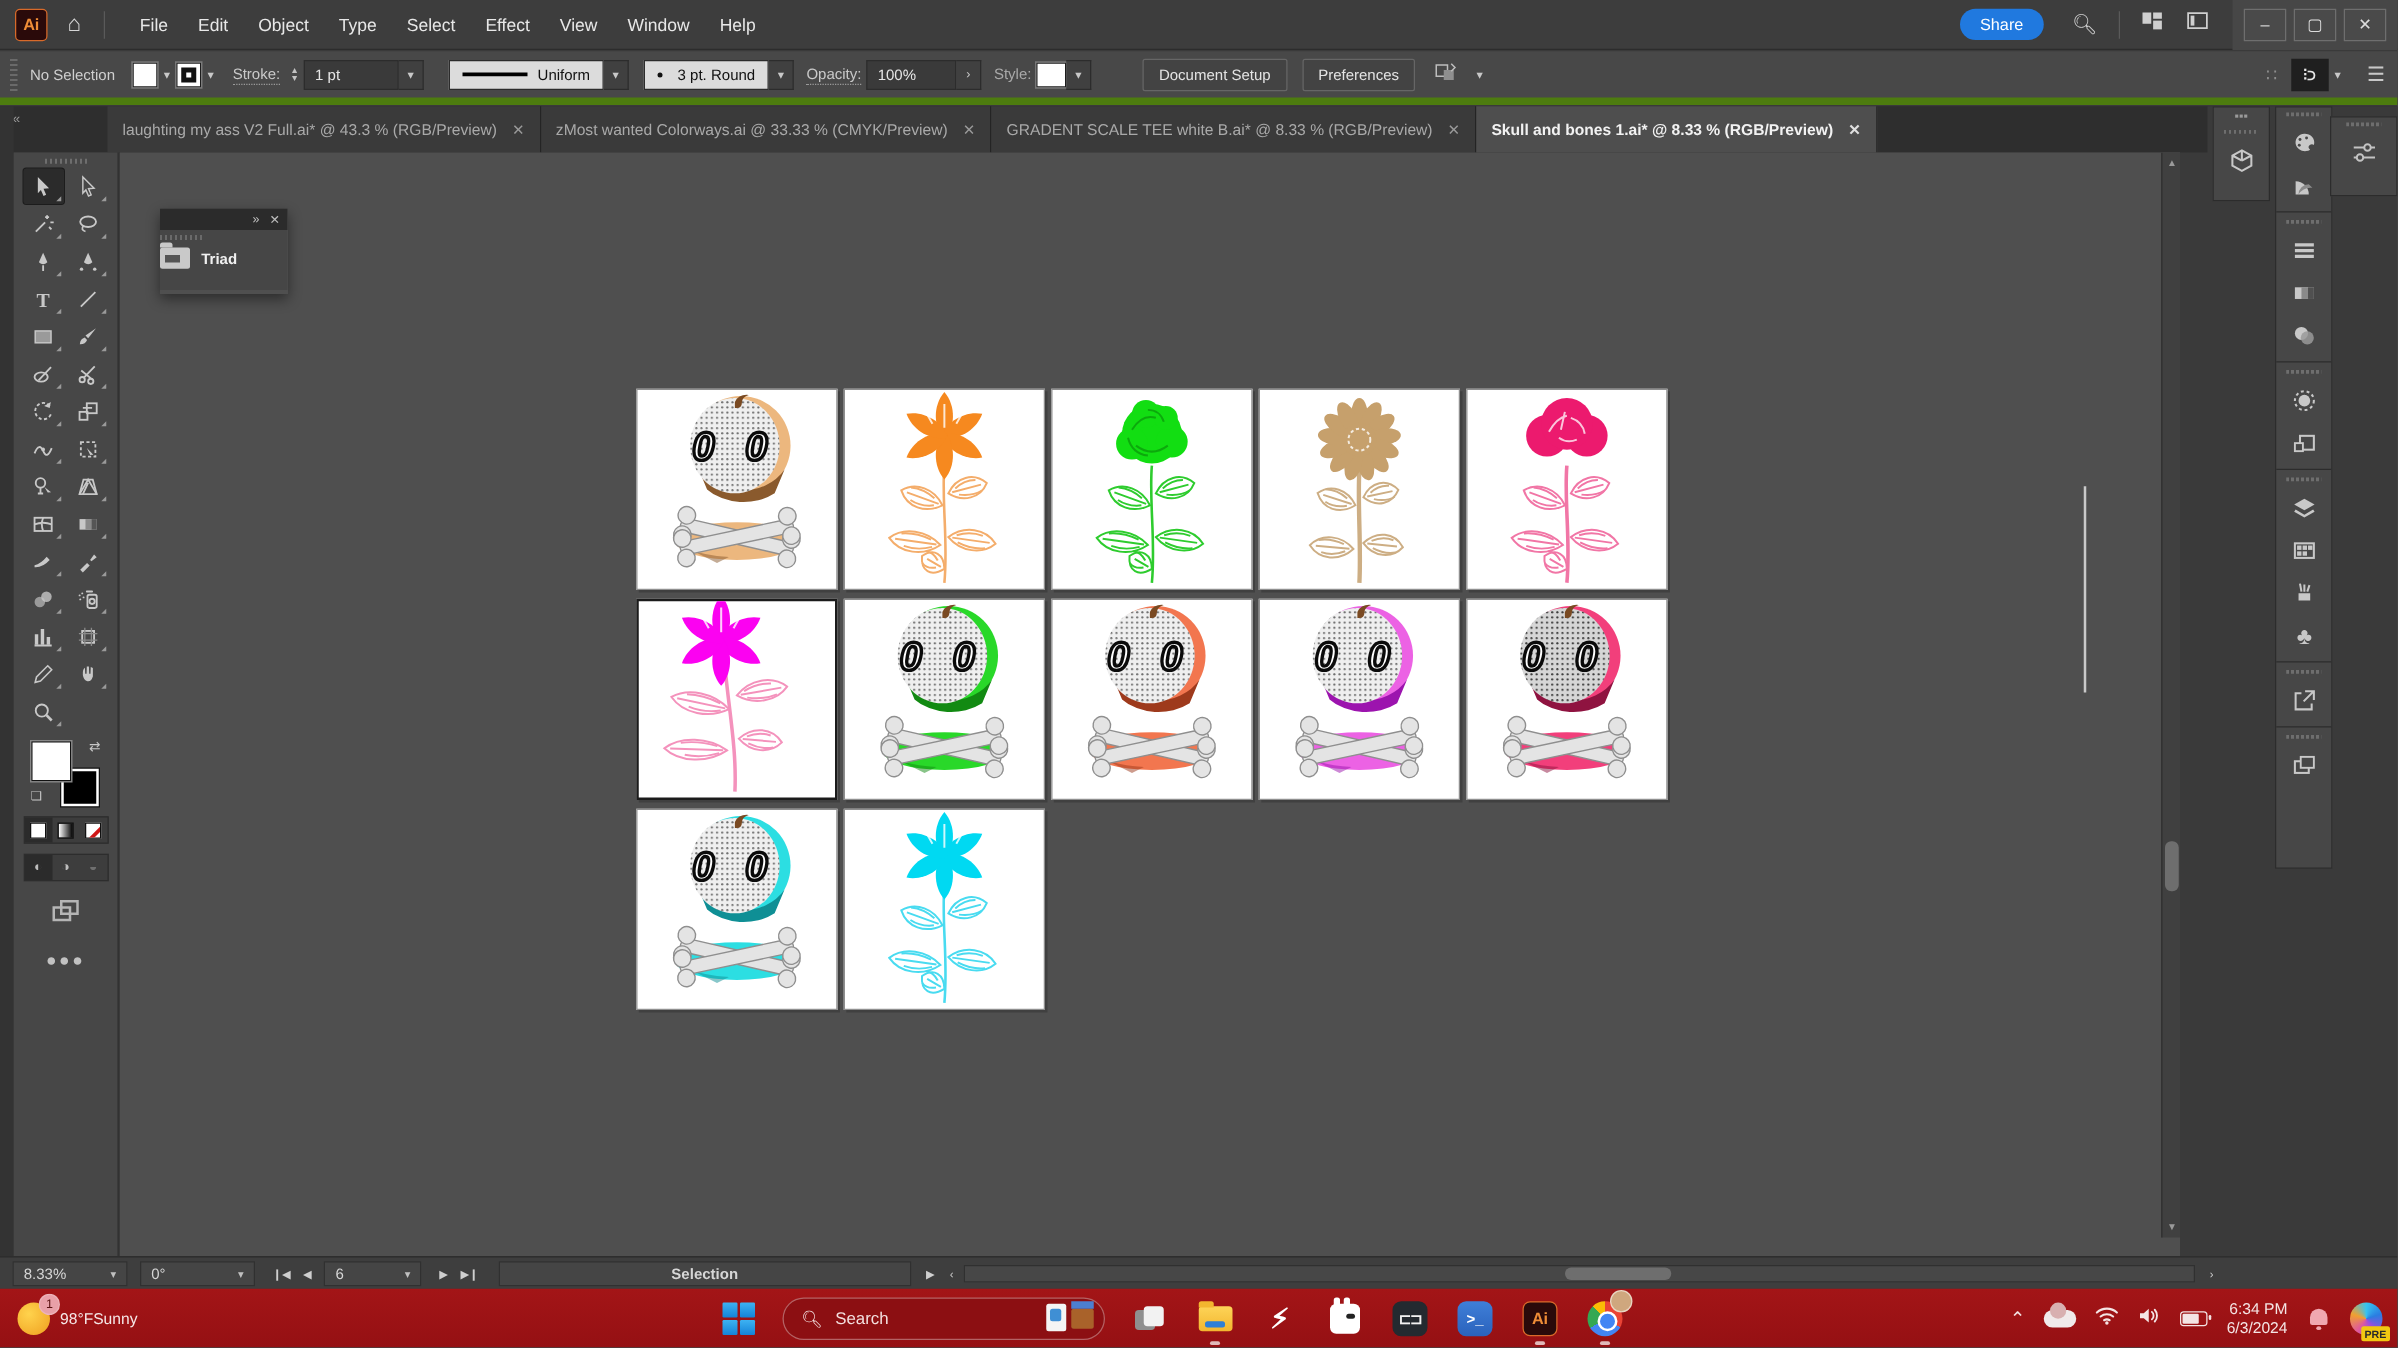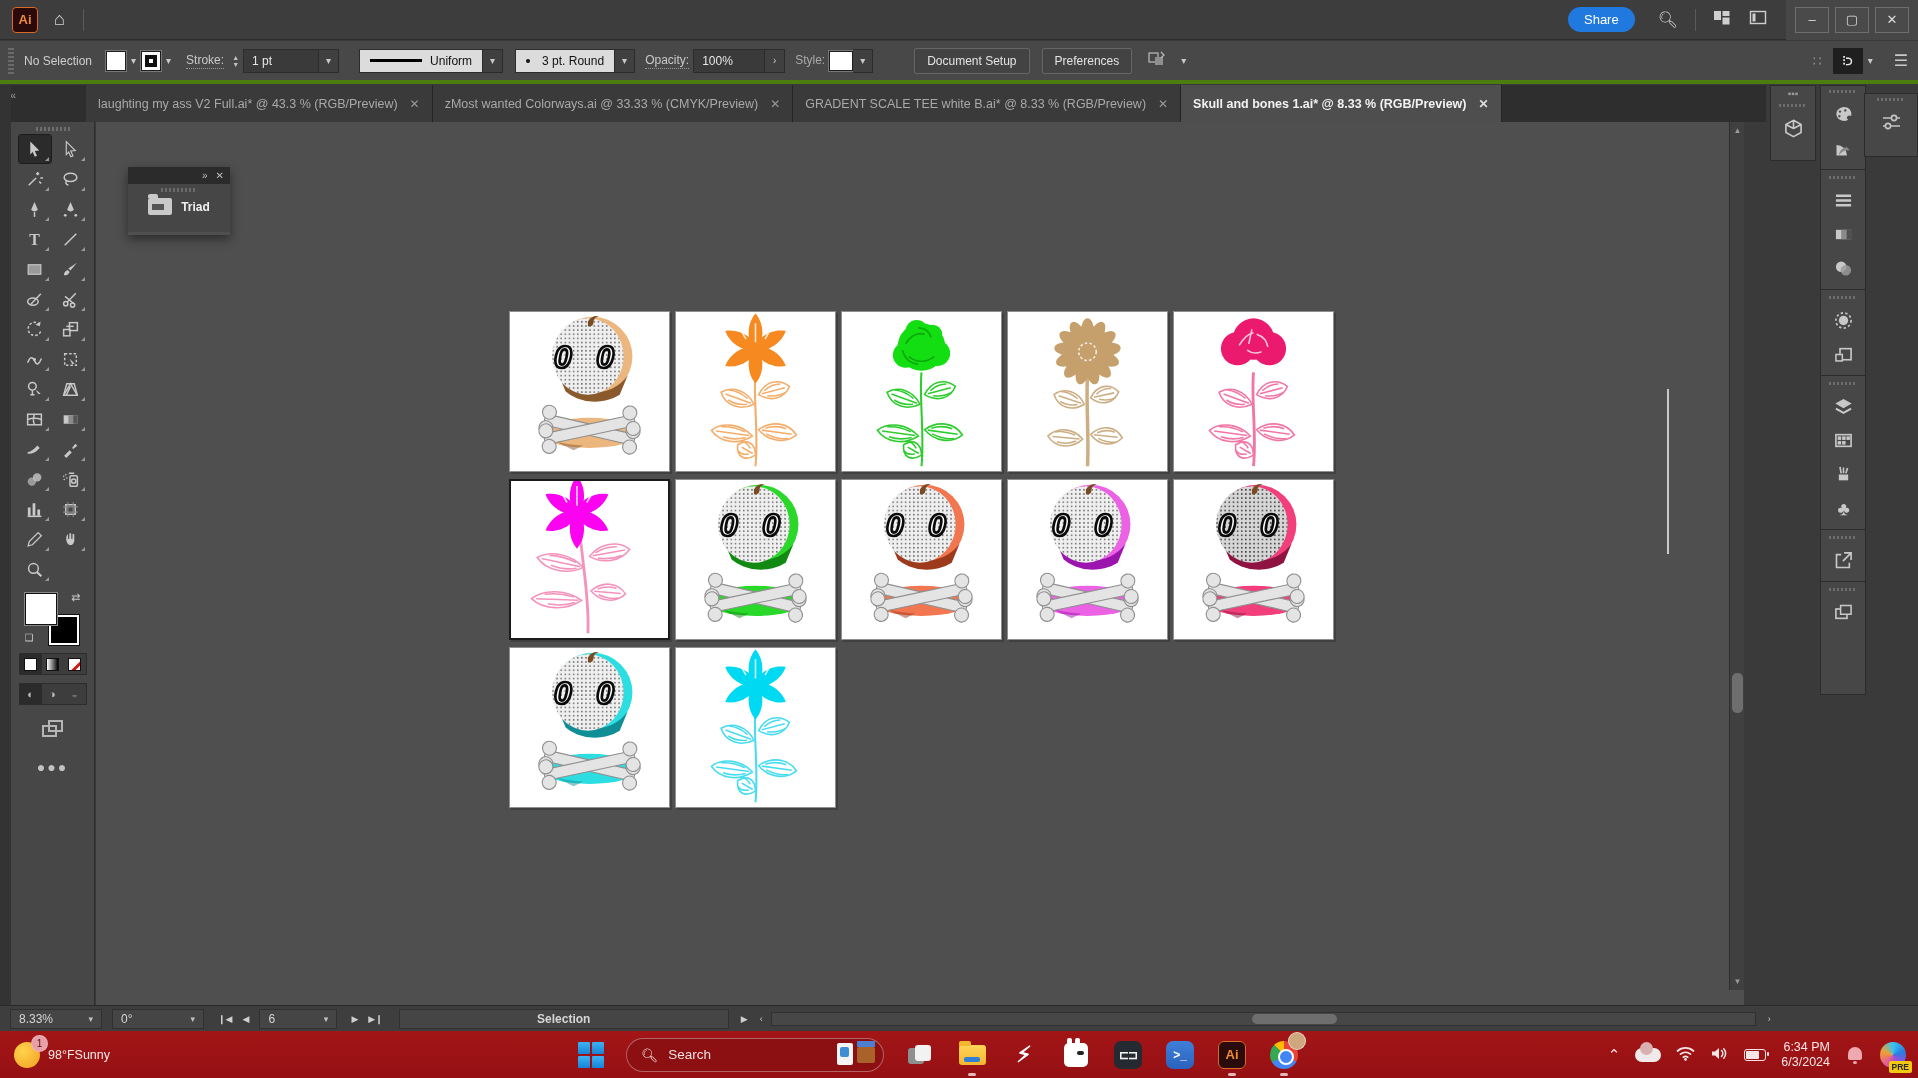--- a/index.html
+++ b/index.html
@@ -13,21 +13,21 @@
   .mb-div { width:1px; height:22px; background:#5a5a5a; margin:0 16px 0 18px; }
   .menu-item { padding:0 12px; font-size:14px; color:#e8e8e8; height:40px; display:flex; align-items:center; cursor:default; }
   .mb-right { margin-left:auto; display:flex; align-items:center; height:40px; }
   .share-btn { background:#2079df; color:#fff; border-radius:14px; padding:5px 16px; font-size:13px; margin-right:14px; }
   .tb-ic { color:#cfcfcf; font-size:16px; margin:0 9px; }
   .mb-div2 { width:1px; height:22px; background:#5a5a5a; margin:0 8px; }
   .winbox { display:flex; height:40px; margin-left:10px; background:#474747; align-items:center; padding:0 6px; }
   .winbtn { width:34px; height:26px; border:1px solid #6e6e6e; background:#4a4a4a; color:#dcdcdc; display:flex; align-items:center; justify-content:center; font-size:13px; margin:0 3px; }
 
   
-  .cbar { position:absolute; left:0; top:41px; width:1918px; height:43px; background:#484848; display:flex; align-items:center; font-size:12px; border-bottom:4px solid #4d7c0f; }
+  .cbar { position:absolute; left:0; top:41px; width:1918px; height:43px; background:#484848; display:flex; align-items:center; font-size:12px; border-bottom:6px solid #4d7c0f; }
   .grip-v { width:6px; height:26px; margin:0 6px 0 8px; background:repeating-linear-gradient(0deg,#6a6a6a 0 2px,transparent 2px 4px); }
   .sel-status { color:#cfcfcf; margin:0 14px 0 4px; }
   .swatch { width:20px; height:20px; background:#fff; border:1px solid #1d1d1d; box-shadow:0 0 0 1px #777; }
   .swatch.stroke { background:#fff; position:relative; }
   .swatch.stroke::after { content:""; position:absolute; inset:3px; border:4px solid #111; }
   .chev { color:#c8c8c8; font-size:10px; padding:0 5px; }
   .cb-label { color:#c9c9c9; margin:0 4px 0 10px; border-bottom:1px dotted #9a9a9a; padding-bottom:1px; }
   .spin { display:flex; flex-direction:column; color:#c2c2c2; font-size:7px; line-height:7px; margin:0 4px; }
   .well { background:#3a3a3a; border:1px solid #2c2c2c; color:#e6e6e6; height:24px; display:flex; align-items:center; padding:0 8px; }
   .combo-light { background:#dcdcdc; color:#111; height:24px; display:flex; align-items:center; padding:0 10px; border:1px solid #2c2c2c; }
@@ -96,21 +96,21 @@
   .dcol-hd { color:#9a9a9a; font-size:10px; height:12px; margin-top:2px; }
   .dgrip { width:28px; height:3px; margin:4px 0; background:repeating-linear-gradient(90deg,#6e6e6e 0 2px,transparent 2px 4px); }
   .dicon { width:40px; height:34px; display:flex; align-items:center; justify-content:center; color:#c3c3c3; }
   .dicon svg { width:21px; height:21px; }
   .dsep { width:44px; height:1px; background:#2c2c2c; margin:4px 0 2px 0; }
   .flyout { position:absolute; right:0; top:8px; width:54px; height:64px; background:#474747; border:1px solid #2c2c2c; display:flex; flex-direction:column; align-items:center; }
 
   
   .float-panel { position:absolute; left:128px; top:167px; width:102px; height:68px; box-shadow:0 4px 10px rgba(0,0,0,.45); }
   .fp-head { height:17px; background:#2b2b2b; display:flex; align-items:center; justify-content:flex-end; padding:0 6px; color:#bdbdbd; font-size:10px; gap:8px; }
-  .fp-body { height:48px; background:#464646; display:flex; flex-direction:column; align-items:center; }
+  .fp-body { height:48px; background:#464646; display:flex; flex-direction:column; }
   .fp-grip { width:36px; height:4px; margin-top:4px; background:repeating-linear-gradient(90deg,#6a6a6a 0 2px,transparent 2px 4px); }
   .fp-row { display:flex; align-items:center; gap:9px; margin-top:6px; }
   .folder-ic { width:24px; height:17px; background:#c9c9c9; border-radius:2px; position:relative; }
   .folder-ic::before { content:""; position:absolute; top:-4px; left:0; width:10px; height:4px; background:#c9c9c9; border-radius:2px 2px 0 0; }
   .folder-ic::after { content:""; position:absolute; left:4px; top:6px; width:12px; height:6px; background:#555; }
   .fp-title { color:#f0f0f0; font-size:12px; font-weight:bold; }
 
   
   .statusbar { position:absolute; left:0; top:1005px; width:1918px; height:26px; background:#3e3e3e; display:flex; align-items:center; font-size:12px; color:#d6d6d6; border-top:1px solid #2a2a2a; }
   .sb-well { background:#454545; border:1px solid #303030; height:20px; display:flex; align-items:center; padding:0 8px; margin-left:10px; }
@@ -170,20 +170,31 @@
   .copilot { width:26px; height:26px; border-radius:50%; background:conic-gradient(#37c4f0,#2a7de1,#9a4de0,#e05a9a,#f0a030,#37c4f0); position:relative; }
   .pre-badge { position:absolute; right:-6px; bottom:-5px; background:#f2c811; color:#2a2a2a; font-size:8.5px; font-weight:bold; padding:1px 3px; border-radius:2px; }
 </style>
 </head>
 <body>
 
 <div class="menubar">
   <div class="ai-logo">Ai</div>
   <div class="home-ic">⌂</div>
   <div class="mb-div"></div>
+  <div id="menu-items" style="display:flex;">
+      <div class="menu-item">File</div>
+      <div class="menu-item">Edit</div>
+      <div class="menu-item">Object</div>
+      <div class="menu-item">Type</div>
+      <div class="menu-item">Select</div>
+      <div class="menu-item">Effect</div>
+      <div class="menu-item">View</div>
+      <div class="menu-item">Window</div>
+      <div class="menu-item">Help</div>
+    </div>
   <div class="mb-right">
     <div class="share-btn">Share</div>
     <div class="tb-ic">🔍︎</div>
     <div class="mb-div2"></div>
     <div class="tb-ic">
       <svg width="18" height="18" viewBox="0 0 18 18">
           <rect x="1" y="2" width="7" height="9" fill="#cfcfcf"></rect>
           <rect x="9.5" y="2" width="7" height="5" fill="#cfcfcf"></rect>
           <rect x="9.5" y="8.5" width="7" height="7" fill="#cfcfcf"></rect>
         </svg>

